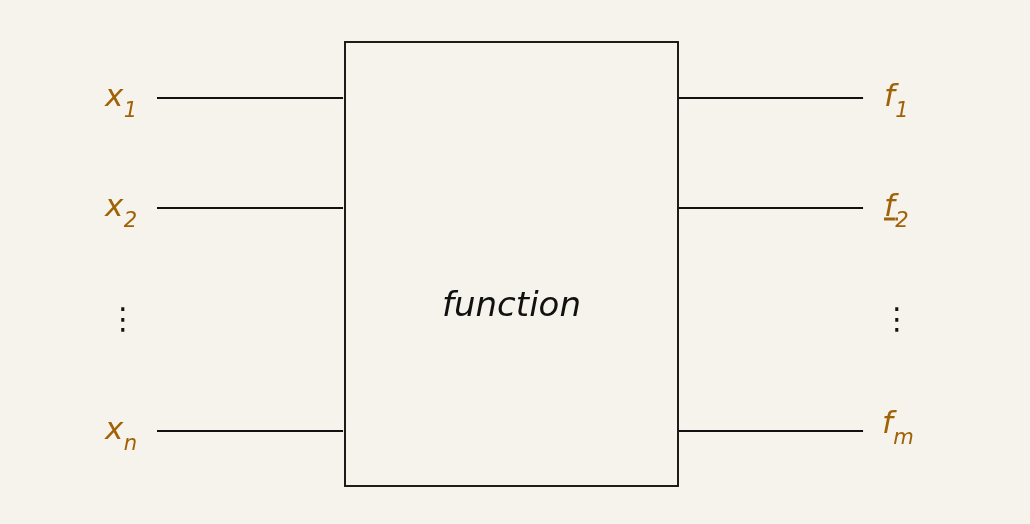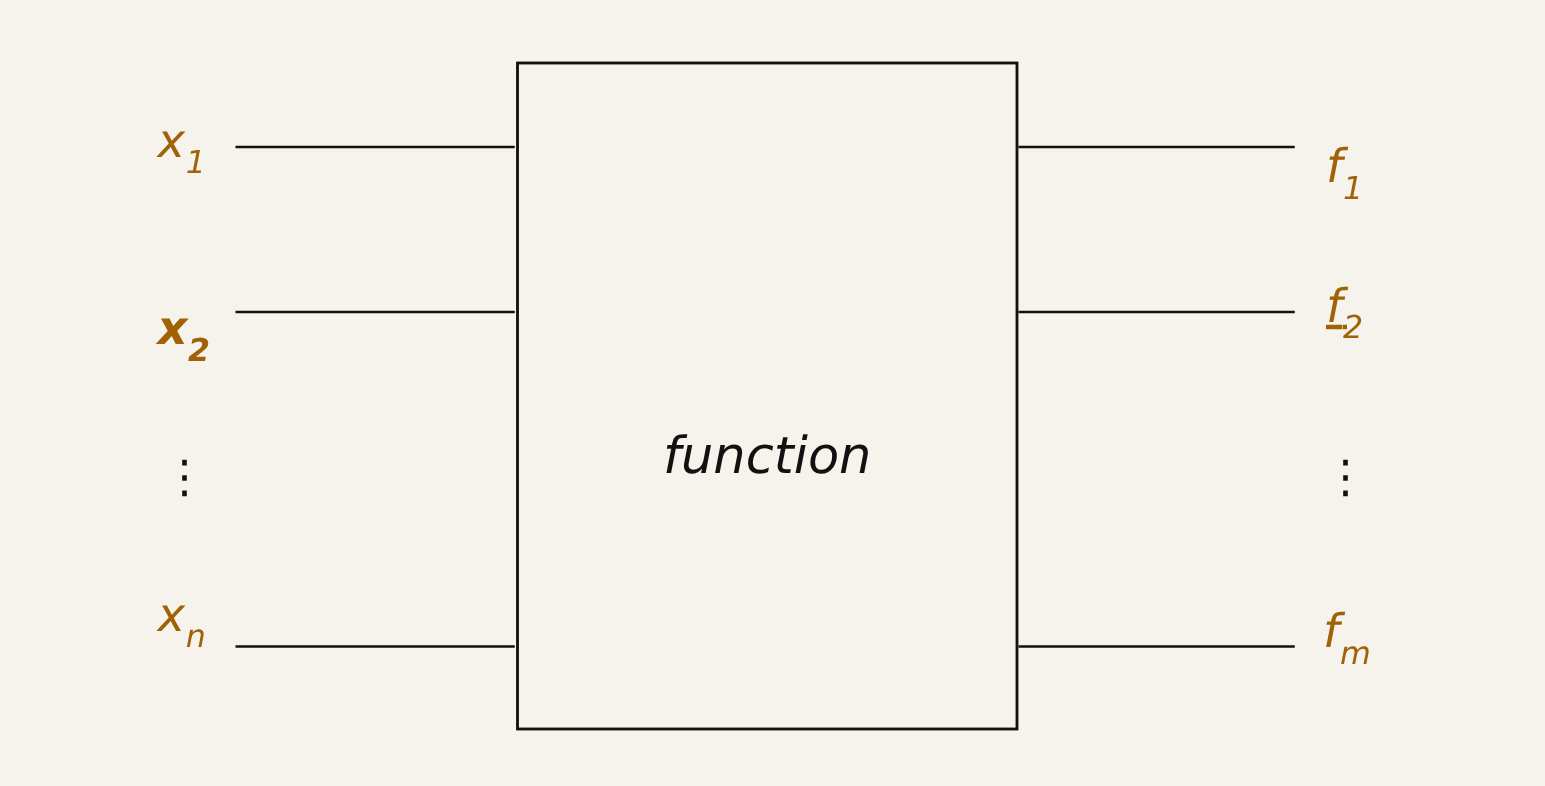--- a/index.html
+++ b/index.html
@@ -85,29 +85,29 @@
     <line x1="679" y1="431" x2="863" y2="431" stroke="#111111" stroke-width="1.8" marker-end="url(#arrowtip)"></line>
   </svg>
 
   <div class="function-label">
     <span>function</span>
   </div>
 
   <div class="math-label" style="left:105px; top:95px;">
     <span>x</span><sub>1</sub>
   </div>
-  <div class="math-label" style="left:105px; top:220px;font-weight:bold;">
+  <div class="math-label" style="left:105px; top:205px;">
     <span>x</span><sub>2</sub>
   </div>
   <div class="vdots" style="left:123px; top:319px;">⋮</div>
-  <div class="math-label" style="left:105px; top:411px;">
+  <div class="math-label" style="left:105px; top:428px;">
     <span>x</span><sub>n</sub>
   </div>
 
-  <div class="math-label" style="left:884px; top:112px;">
+  <div class="math-label" style="left:884px; top:95px;">
     <span>f</span><sub>1</sub>
   </div>
   <div class="math-label" style="left:884px; top:205px;text-decoration:underline;">
     <span>f</span><sub>2</sub>
   </div>
   <div class="vdots" style="left:897px; top:319px;">⋮</div>
   <div class="math-label" style="left:882px; top:422px;">
     <span>f</span><sub>m</sub>
   </div>
 

